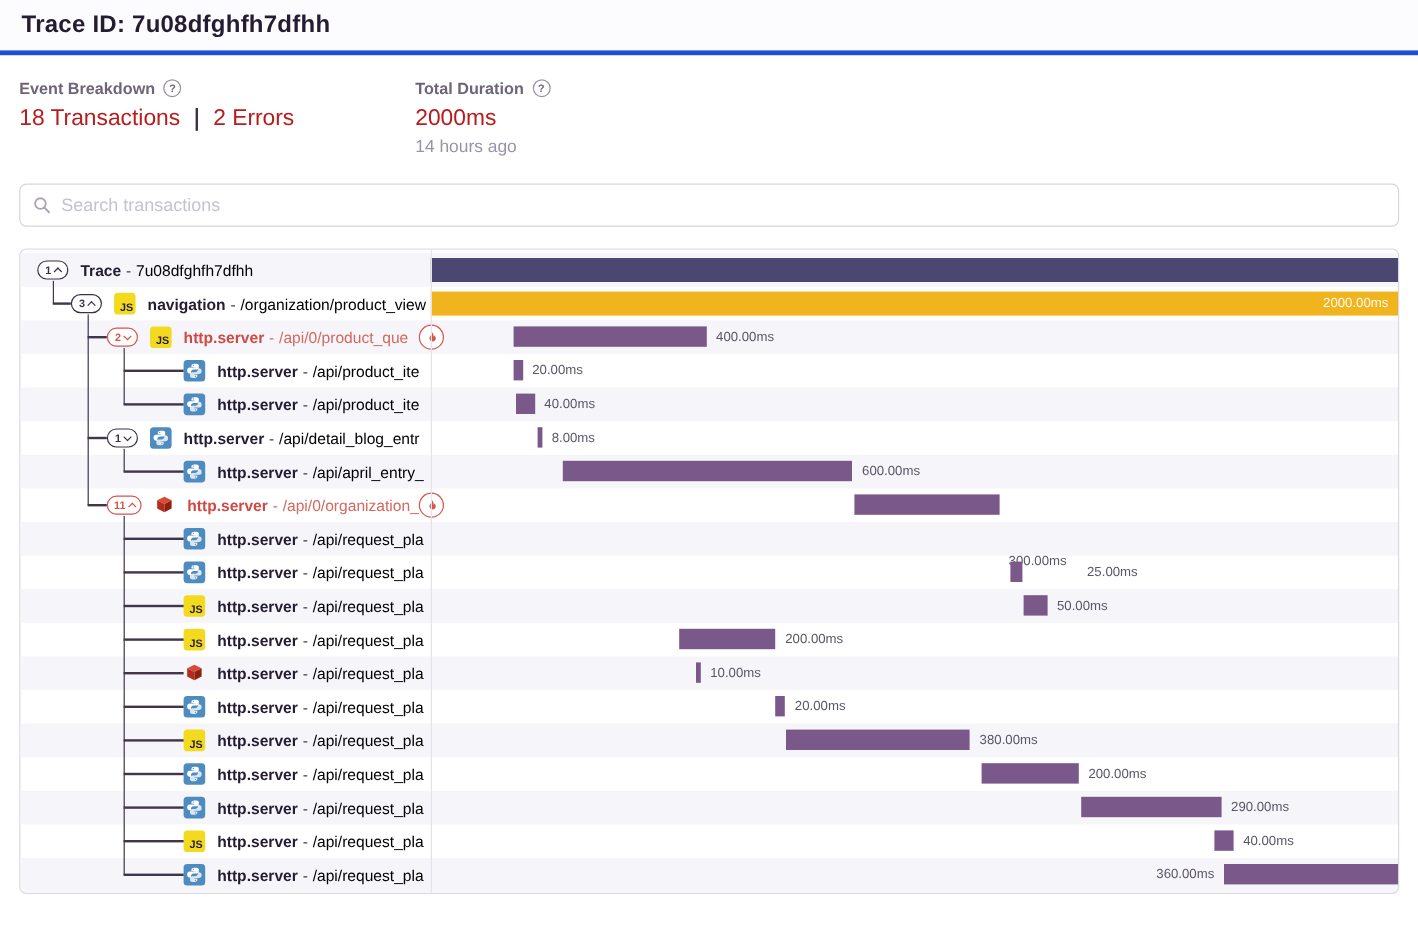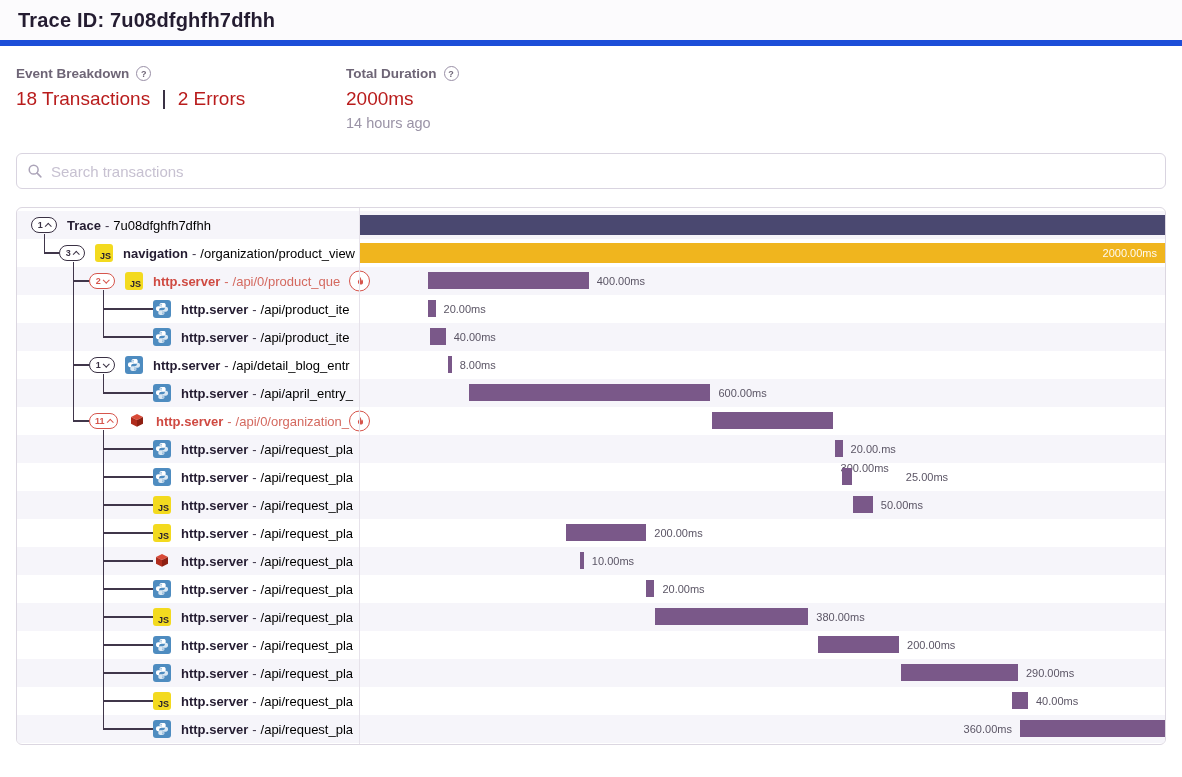--- a/index.html
+++ b/index.html
@@ -1,21 +1,21 @@
 <!DOCTYPE html>
 <html><head>
 <meta charset="utf-8">
 <style>
   * { margin:0; padding:0; box-sizing:border-box; }
   html,body { width:1182px; height:777px; overflow:hidden; background:#fff;
               font-family:"Liberation Sans", sans-serif; color:#241c31; }
 
   
   .page-header { height:46px; display:flex; align-items:center; padding:0 18px;
-                 background:#fcfbfd; border-bottom:6px solid #1d4ed8; }
+                 background:#fcfbfd; border-bottom:4px solid #1d4ed8; }
   .page-title { font-size:20px; font-weight:600; letter-spacing:.2px; color:#241c31; }
 
   
   .summary { display:flex; padding:20px 16px 0 16px; }
   .summary-block { min-width:330px; }
   .summary-label-row { display:flex; align-items:center; gap:7px; }
   .summary-label { font-size:13.5px; font-weight:700; color:#6e6576; }
   .help-icon { width:15px; height:15px; border:1.3px solid #998fa6; border-radius:50%;
                display:inline-flex; align-items:center; justify-content:center;
                font-size:9px; font-weight:700; color:#6e6576; }
@@ -320,24 +320,20 @@
                 <svg viewBox="0 0 24 24">
                   <path fill="#fff" d="M11.9 1.8c-2.6 0-4.1 1-4.1 2.8v2h4.3v.8H5.4C3.3 7.4 1.6 8.8 1.6 11.6s1.7 4.2 3.8 4.2h1.7v-2.4c0-2 1.8-3.4 3.8-3.4h4.2c1.8 0 3.2-1.5 3.2-3.2V4.6c0-1.8-1.6-2.8-3.4-2.8h-3zm-1.5 1.4a.9.9 0 1 1 0 1.8.9.9 0 0 1 0-1.8z"></path>
                   <path fill="#fff" opacity=".8" d="M12.1 22.2c2.6 0 4.1-1 4.1-2.8v-2h-4.3v-.8h6.7c2.1 0 3.8-1.4 3.8-4.2s-1.7-4.2-3.8-4.2h-1.7v2.4c0 2-1.8 3.4-3.8 3.4H8.9c-1.8 0-3.2 1.5-3.2 3.2v2.2c0 1.8 1.6 2.8 3.4 2.8h3zm1.5-1.4a.9.9 0 1 1 0-1.8.9.9 0 0 1 0 1.8z"></path>
                 </svg>
               </span>
         <span class="op">http.server</span>
         <span class="sep">-</span>
         <span class="desc">/api/request_pla</span>
       </div>
 
-    </div>
-    <div class="cell-right">
-      <div class="bar span" style="left: 59%; width: 1%;"></div>
-      <span class="bar-label" style="left: calc(60% + 8px);">20.00.ms</span>
     </div>
   </div>
         <div class="trace-row">
     <div class="cell-left">
       <div class="label-clip" style="padding-left: 136px;">
 
         <span class="platform-icon python">
                 <svg viewBox="0 0 24 24">
                   <path fill="#fff" d="M11.9 1.8c-2.6 0-4.1 1-4.1 2.8v2h4.3v.8H5.4C3.3 7.4 1.6 8.8 1.6 11.6s1.7 4.2 3.8 4.2h1.7v-2.4c0-2 1.8-3.4 3.8-3.4h4.2c1.8 0 3.2-1.5 3.2-3.2V4.6c0-1.8-1.6-2.8-3.4-2.8h-3zm-1.5 1.4a.9.9 0 1 1 0 1.8.9.9 0 0 1 0-1.8z"></path>
                   <path fill="#fff" opacity=".8" d="M12.1 22.2c2.6 0 4.1-1 4.1-2.8v-2h-4.3v-.8h6.7c2.1 0 3.8-1.4 3.8-4.2s-1.7-4.2-3.8-4.2h-1.7v2.4c0 2-1.8 3.4-3.8 3.4H8.9c-1.8 0-3.2 1.5-3.2 3.2v2.2c0 1.8 1.6 2.8 3.4 2.8h3zm1.5-1.4a.9.9 0 1 1 0-1.8.9.9 0 0 1 0 1.8z"></path>

